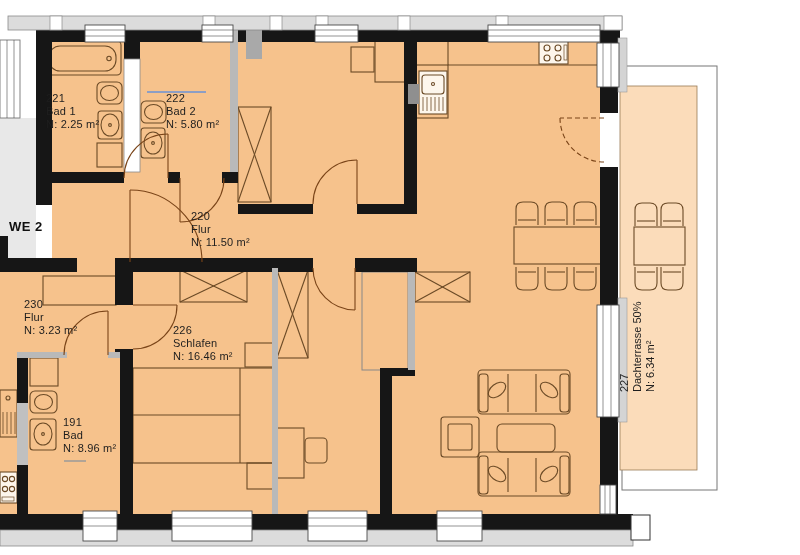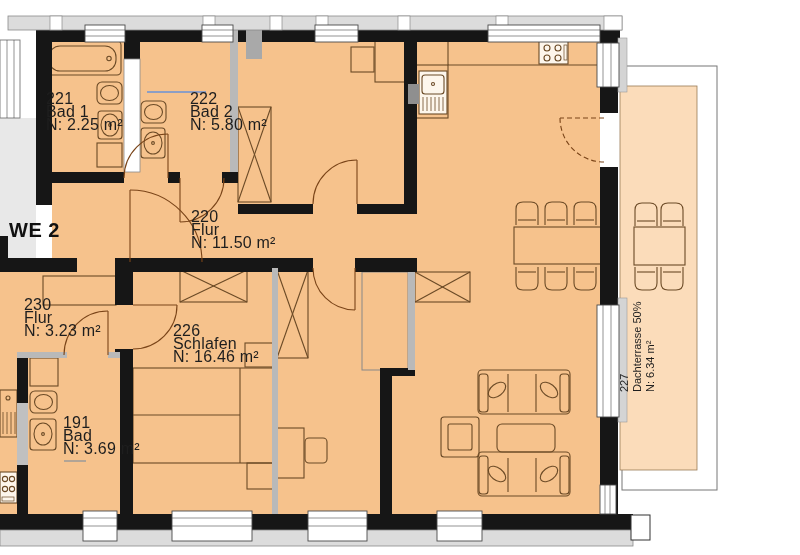--- a/index.html
+++ b/index.html
@@ -1,22 +1,22 @@
 <!DOCTYPE html>
 <html><head>
 <meta charset="utf-8">
 <style>
   html,body{margin:0;padding:0;background:#fff;}
   #plan{position:relative;width:800px;height:555px;background:#ffffff;overflow:hidden;
         font-family:"Liberation Sans", sans-serif;}
   #plan svg{position:absolute;left:0;top:0;}
-  .rlabel{position:absolute;font-size:16px;line-height:13px;color:#1e1e1e;letter-spacing:.2px;white-space:nowrap;}
+  .rlabel{position:absolute;font-size:11px;line-height:13px;color:#1e1e1e;letter-spacing:.2px;white-space:nowrap;}
   .rlabel span{display:block;}
   .rlabel .num{margin-bottom:0px;}
-  .we2{position:absolute;font-size:20px;font-weight:bold;color:#111;letter-spacing:.5px;}
+  .we2{position:absolute;font-size:13px;font-weight:bold;color:#111;letter-spacing:.5px;}
   .terr-label{position:absolute;left:588px;top:302px;width:120px;height:60px;
               transform:rotate(-90deg);transform-origin:50% 50%;
               font-size:11px;line-height:13px;color:#1e1e1e;}
   .terr-label span{display:block;}
 </style>
 </head>
 <body>
 
 <div id="plan">
 
@@ -353,21 +353,21 @@
   </g>
 </svg>
 
   <div class="we2" style="left:9px;top:219px">WE 2</div>
 
   <div class="rlabel" style="left:46px;top:92px">
     <span class="num">221</span>
     <span>Bad 1</span>
     <span>N: 2.25 m²</span>
   </div>
-  <div class="rlabel" style="left:190px;top:92px">
+  <div class="rlabel" style="left:166px;top:92px">
     <span class="num">222</span>
     <span>Bad 2</span>
     <span>N: 5.80 m²</span>
   </div>
   <div class="rlabel" style="left:191px;top:210px">
     <span class="num">220</span>
     <span>Flur</span>
     <span>N: 11.50 m²</span>
   </div>
   <div class="rlabel" style="left:173px;top:324px">
@@ -376,21 +376,21 @@
     <span>N: 16.46 m²</span>
   </div>
   <div class="rlabel" style="left:24px;top:298px">
     <span class="num">230</span>
     <span>Flur</span>
     <span>N: 3.23 m²</span>
   </div>
   <div class="rlabel" style="left:63px;top:416px">
     <span class="num">191</span>
     <span>Bad</span>
-    <span>N: 3.69 m²</span>
+    <span>N: 8.96 m²</span>
   </div>
   <div class="terr-label">
     <span>227</span>
     <span>Dachterrasse 50%</span>
     <span>N: 6.34 m²</span>
   </div>
 
 </div>
 
 </body></html>

